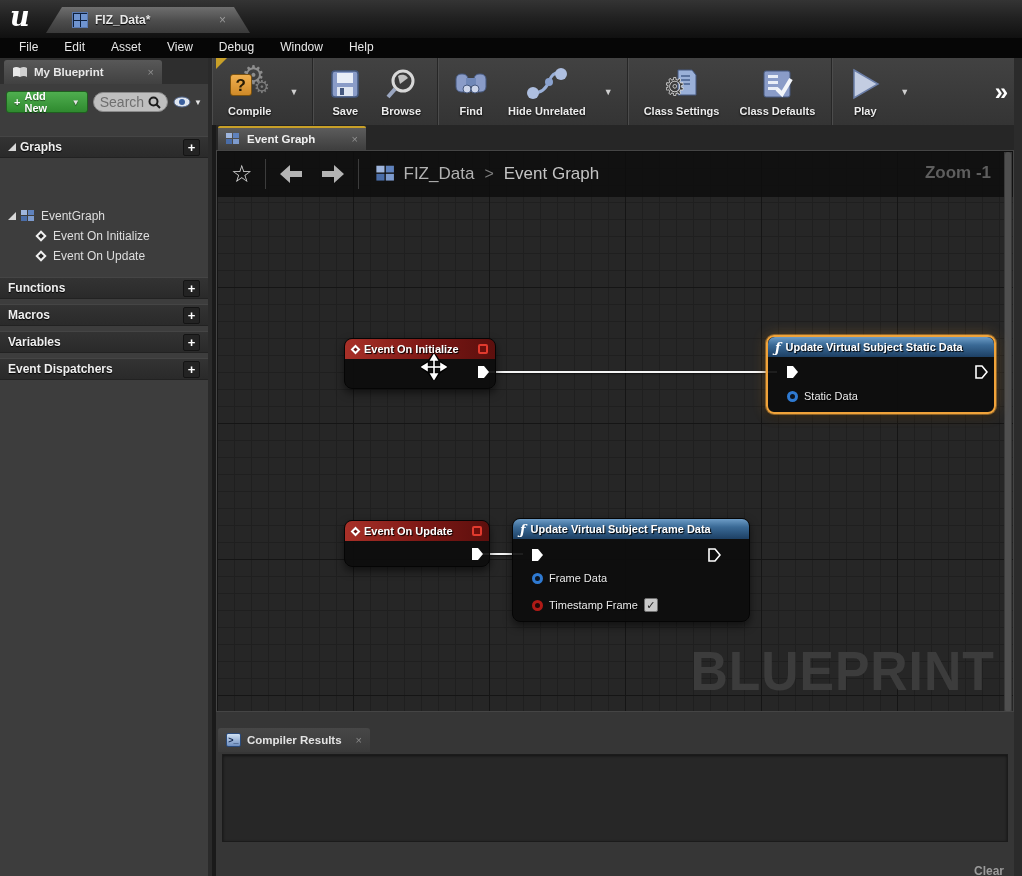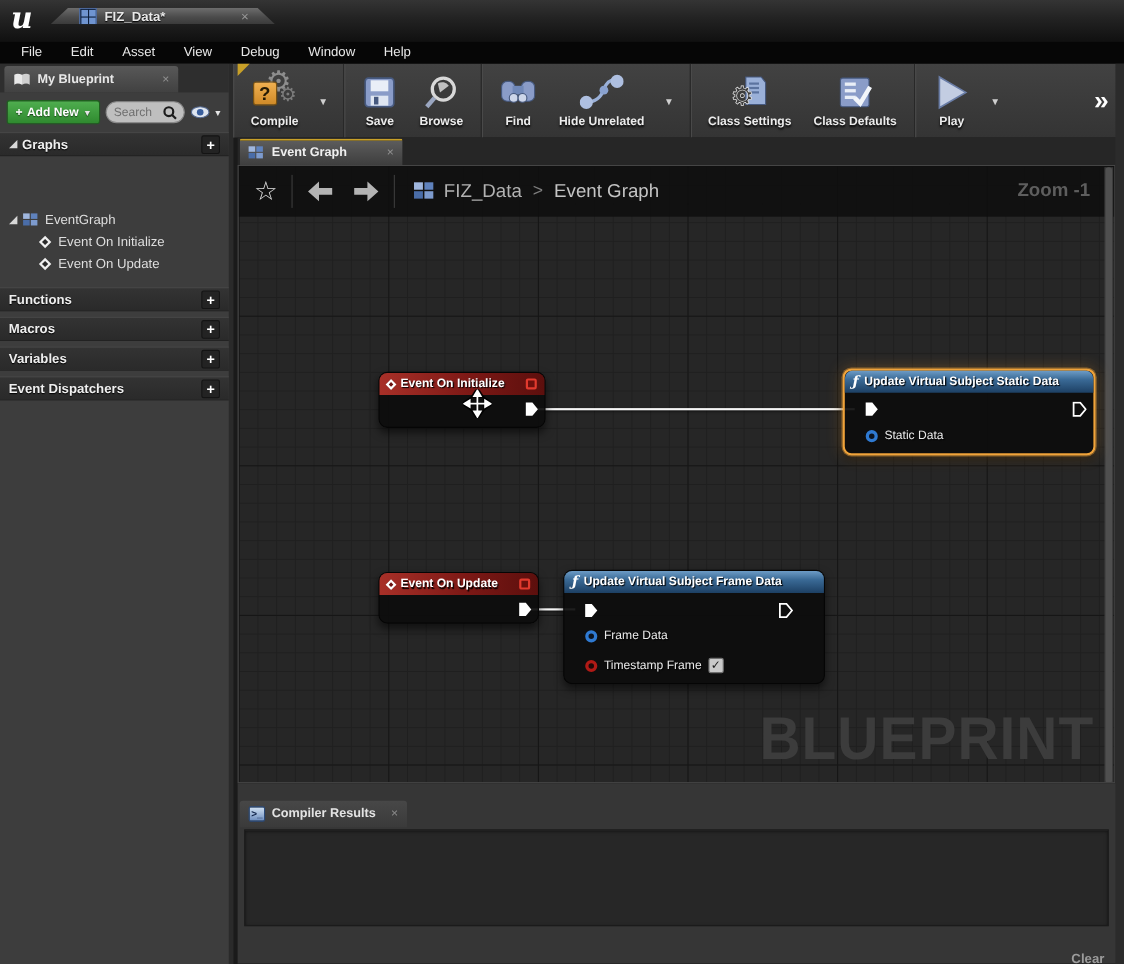--- a/index.html
+++ b/index.html
@@ -4,21 +4,21 @@
 <style>
   * { margin:0; padding:0; box-sizing:border-box; }
   html,body { width:1022px; height:876px; overflow:hidden; background:#1a1a1a;
     font-family:"Liberation Sans","DejaVu Sans",sans-serif; -webkit-font-smoothing:antialiased; }
 
   
   #topbar { position:absolute; left:0; top:0; width:1022px; height:38px;
     background:linear-gradient(180deg,#343434 0%,#222 45%,#101010 100%); }
   #ue-logo { position:absolute; left:10px; top:1px; color:#fff; font-family:"DejaVu Serif",serif;
     font-size:27px; font-weight:bold; font-style:italic; }
-  #asset-tab { position:absolute; left:46px; top:7px; width:204px; height:15px;
+  #asset-tab { position:absolute; left:46px; top:7px; width:204px; height:26px;
     background:linear-gradient(180deg,#6e6e6e 0%,#4c4c4c 55%,#3a3a3a 100%);
     clip-path:polygon(16px 0, calc(100% - 16px) 0, 100% 100%, 0 100%);
     display:flex; align-items:center; padding:0 24px 0 26px; gap:7px; }
   #asset-tab .bp-ico { width:16px; height:16px; background:#0d1f3c; border:1px solid #5a79b0;
     display:grid; grid-template-columns:6px 6px; grid-template-rows:6px 6px; gap:1px; padding:1px; }
   #asset-tab .bp-ico i { background:#6f94d0; }
   #asset-tab-label { color:#e9e9e9; font-size:12px; font-weight:bold; text-shadow:0 1px 1px #000; }
   #asset-tab-close { margin-left:auto; color:#9a9a9a; font-size:12px; }
 
   
@@ -36,27 +36,27 @@
   #mbp-tab-label { color:#e8e8e8; font-size:11.5px; font-weight:bold; }
   #mbp-tab-close { margin-left:auto; color:#8f8f8f; font-size:11px; }
   #mbp-toolbar { position:absolute; left:0; top:26px; width:100%; height:36px;
     display:flex; align-items:center; padding:0 6px; gap:5px; }
   #add-new-btn { height:22px; background:linear-gradient(180deg,#4fae4f,#2f8a2f);
     border:1px solid #1f5f1f; border-radius:3px; color:#fff; font-size:11px; font-weight:bold;
     display:flex; align-items:center; gap:4px; padding:0 7px; text-shadow:0 1px 1px #0008; }
   .caret { font-size:8px; color:#e6e6e6; }
   #search-box { flex:1; height:20px; background:#bfbfbf; border:1px solid #8a8a8a;
     border-radius:10px; display:flex; align-items:center; padding:0 6px; gap:4px; }
-  #search-box .ph { color:#6f6f6f; font-size:11px; flex:1; }
+  #search-box .ph { color:#6f6f6f; font-size:14px; flex:1; }
   #eye-btn { display:flex; align-items:center; gap:3px; }
 
   .section-hdr { position:relative; height:22px; background:linear-gradient(180deg,#333,#2a2a2a);
     border-top:1px solid #454545; border-bottom:1px solid #222;
     display:flex; align-items:center; padding:0 8px; margin-top:5px; }
-  .section-hdr:first-child { margin-top:0; }
+  .section-hdr:first-child { margin-top:16px; }
   .section-label { color:#efefef; font-size:12px; font-weight:bold; text-shadow:0 1px 1px #000; flex:1; }
   .plus-btn { width:17px; height:17px; background:#232323; border:1px solid #141414; border-radius:2px;
     color:#fff; font-size:13px; font-weight:bold; line-height:15px; text-align:center; }
   #tree { padding:4px 0 6px 0; }
   .tree-row { height:20px; display:flex; align-items:center; color:#dedede; font-size:12px; gap:5px; }
   .tree-row.lvl1 { padding-left:8px;margin-top:44px; }
   .tree-row.lvl2 { padding-left:34px; }
   .grid-ico { width:15px; height:13px; display:grid; grid-template-columns:6px 6px; grid-template-rows:5px 5px; gap:1px; }
   .grid-ico i:nth-child(1){background:#9fb6de;} .grid-ico i:nth-child(2){background:#5f82bd;}
   .grid-ico i:nth-child(3){background:#4a6da8;} .grid-ico i:nth-child(4){background:#7d9bce;}

